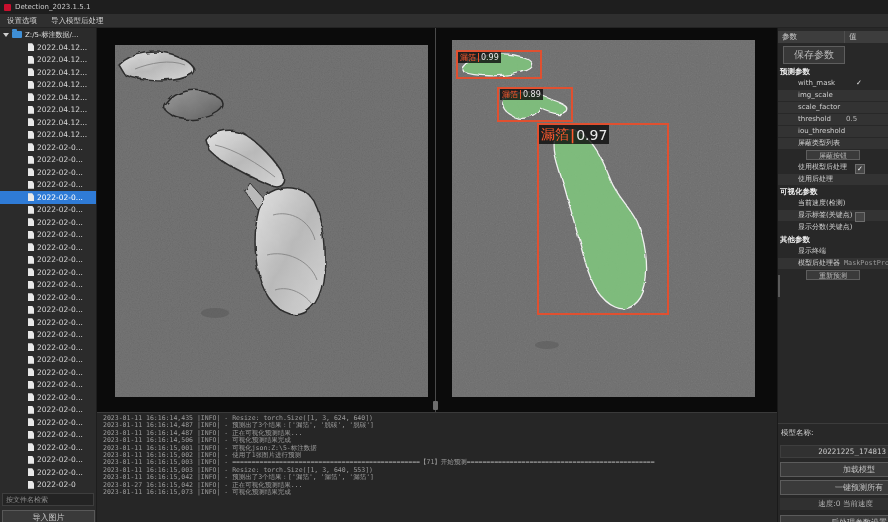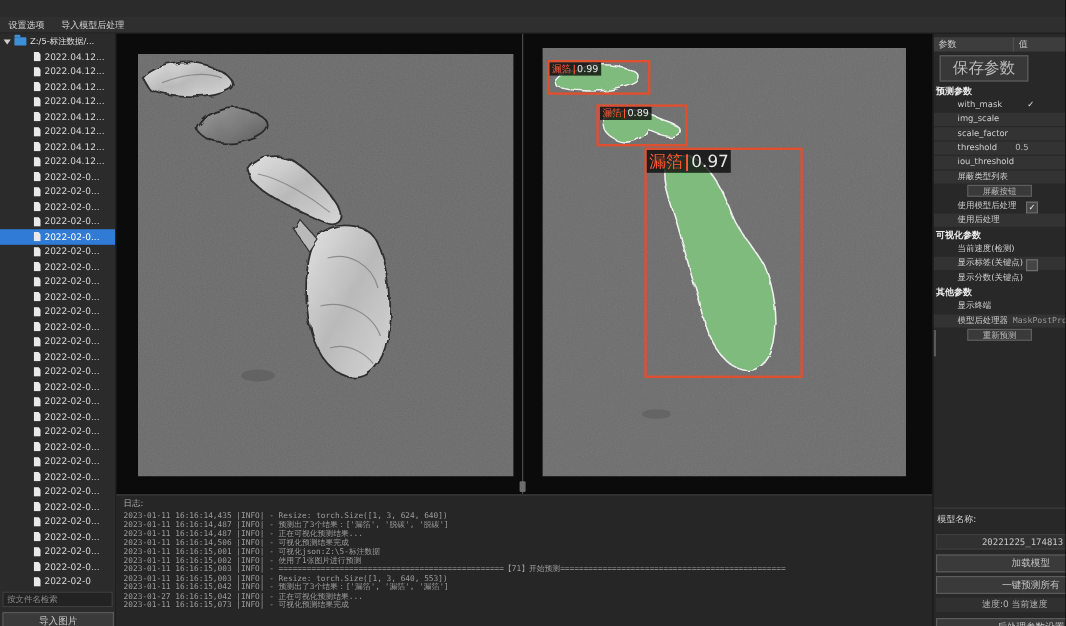--- a/index.html
+++ b/index.html
@@ -58,21 +58,21 @@
   .log-line{font-family:"DejaVu Sans Mono",monospace;font-size:6.5px;line-height:7.4px;
             color:#9d9d9d;white-space:nowrap;}
   
   .rpanel{position:absolute;left:777px;top:28px;width:111px;height:494px;background:#282828;
           border-left:1px solid #1a1a1a;box-sizing:border-box;overflow:hidden;}
   .phead{position:relative;height:12px;margin-top:3px;background:#3d3d3d;font-size:7.5px;
          color:#cfcfcf;line-height:12px;}
   .phead .pn{padding-left:4px;}
   .phead .pvh{position:absolute;left:66px;top:0;height:12px;border-left:1px solid #4f4f4f;padding-left:4px;}
   .save-btn{display:inline-block;margin:3px 0 2px 5px;background:#383838;border:1px solid #5e5e5e;
-            color:#b9b9b9;font-size:13px;padding:1px 10px;}
+            color:#b9b9b9;font-size:10px;padding:1px 10px;}
   .prow{position:relative;height:11px;margin-bottom:1px;line-height:11px;font-size:7px;}
   .prow.band{background:#333333;}
   .prow .pl{margin-left:20px;color:#cfcfcf;white-space:nowrap;}
   .prow.header .pl{margin-left:2px;font-weight:bold;color:#ededed;font-size:7.5px;}
   .prow.btnrow{text-align:center;}
   .prow.btnrow .pl{display:inline-block;margin-left:0;background:#3a3a3a;border:1px solid #5e5e5e;
                    color:#b9b9b9;padding:0 12px;height:10px;line-height:10px;box-sizing:border-box;}
   .prow .pv{position:absolute;left:66px;top:0;color:#b9b9b9;white-space:nowrap;}
   .pv.plain{left:78px;color:#e0e0e0;}
   .pv.num{left:68px;}
@@ -92,20 +92,24 @@
   .speed-row{position:absolute;top:470px;left:2px;width:109px;height:12px;background:#303030;
              font-size:7.5px;color:#b3b3b3;text-align:right;line-height:12px;padding-right:16px;
              box-sizing:border-box;}
   .post-btn{top:487px;width:158px;height:16px;}
 </style>
 </head>
 <body>
 
 <div class="app">
 
+  <div class="titlebar">
+    <div class="app-icon"></div>
+    <div class="title-text">Detection_2023.1.5.1</div>
+  </div>
 
   <div class="menubar">
     <div class="menu-item">设置选项</div>
     <div class="menu-item">导入模型后处理</div>
   </div>
 
   <div class="sidebar">
     <div class="tree-root">
       <div class="arrow-down"></div>
       <div class="folder-icon"></div>
@@ -382,21 +386,20 @@
       <span class="scr">0.89</span>
     </div>
     <div class="chip chip3">
       <span class="lbl">漏箔</span>
       <span class="sep">|</span>
       <span class="scr">0.97</span>
     </div>
   </div>
 
   <div class="logarea">
-    <div class="log-title">日志:</div>
     <div>
 
         <div class="log-line">2023-01-11 16:16:14,435 |INFO| - Resize: torch.Size([1, 3, 624, 640])</div>
 
         <div class="log-line">2023-01-11 16:16:14,487 |INFO| - 预测出了3个结果：['漏箔', '脱碳', '脱碳']</div>
 
         <div class="log-line">2023-01-11 16:16:14,487 |INFO| - 正在可视化预测结果...</div>
 
         <div class="log-line">2023-01-11 16:16:14,506 |INFO| - 可视化预测结果完成</div>
 

